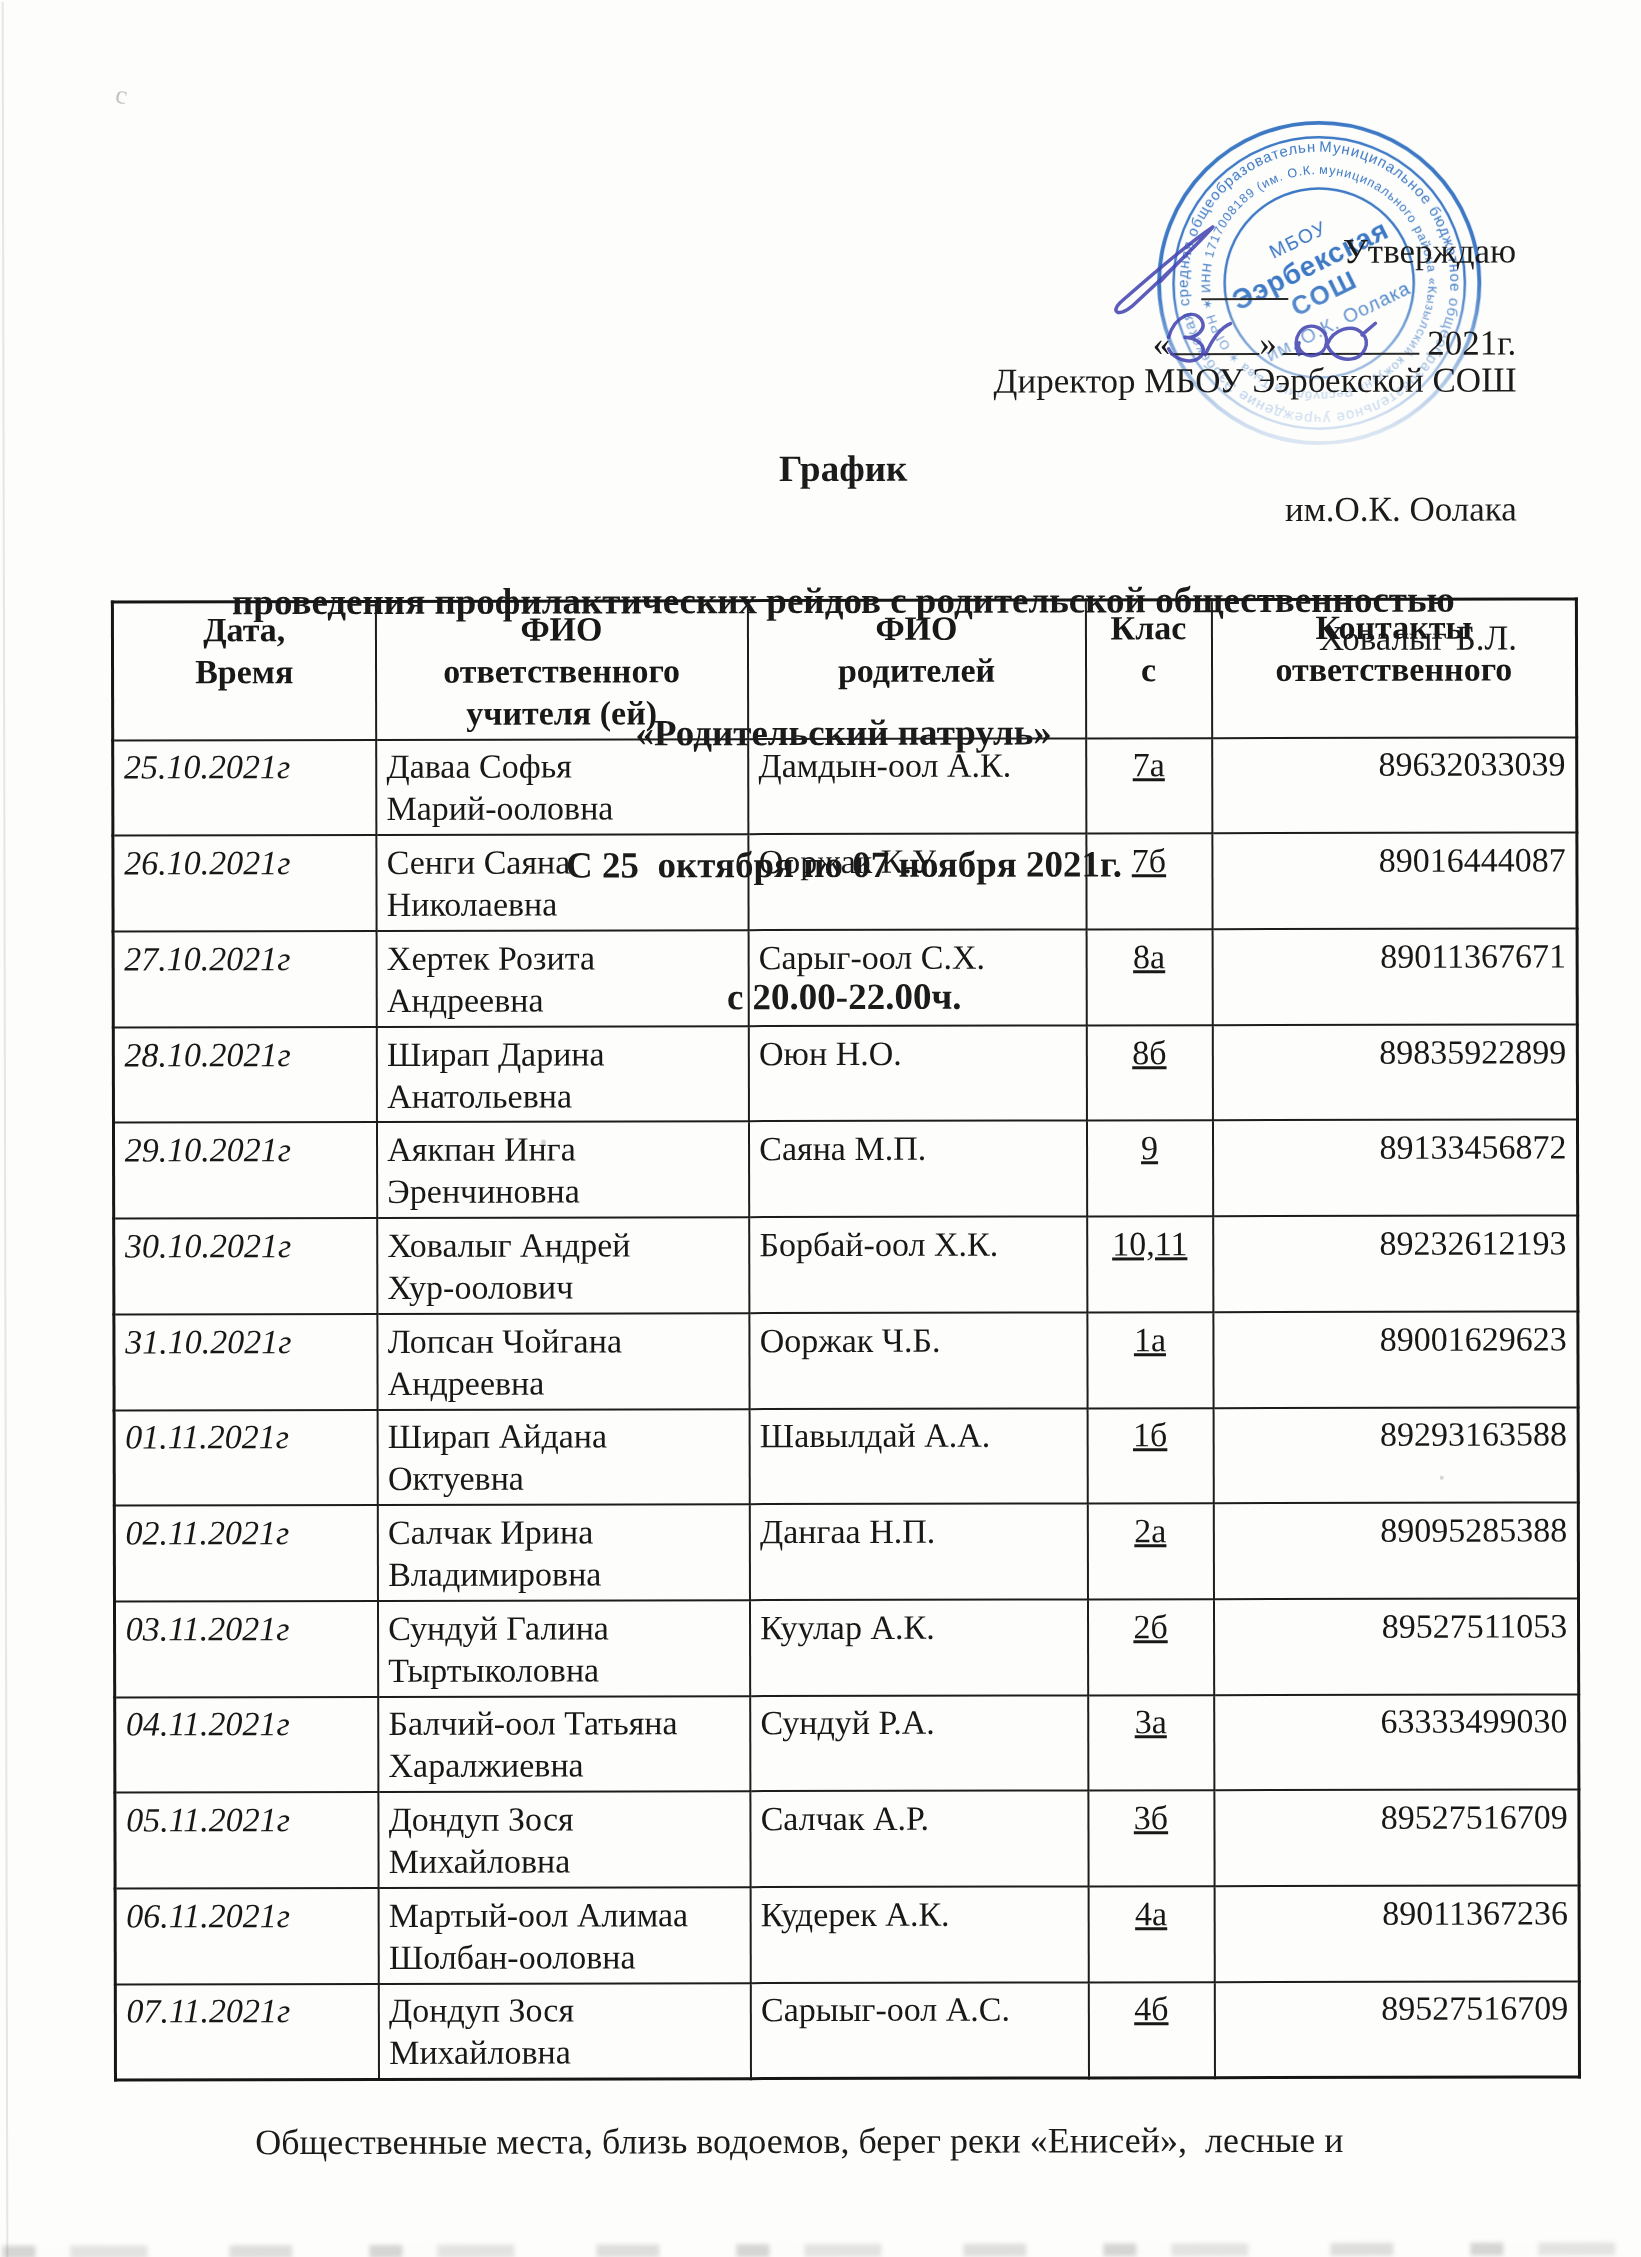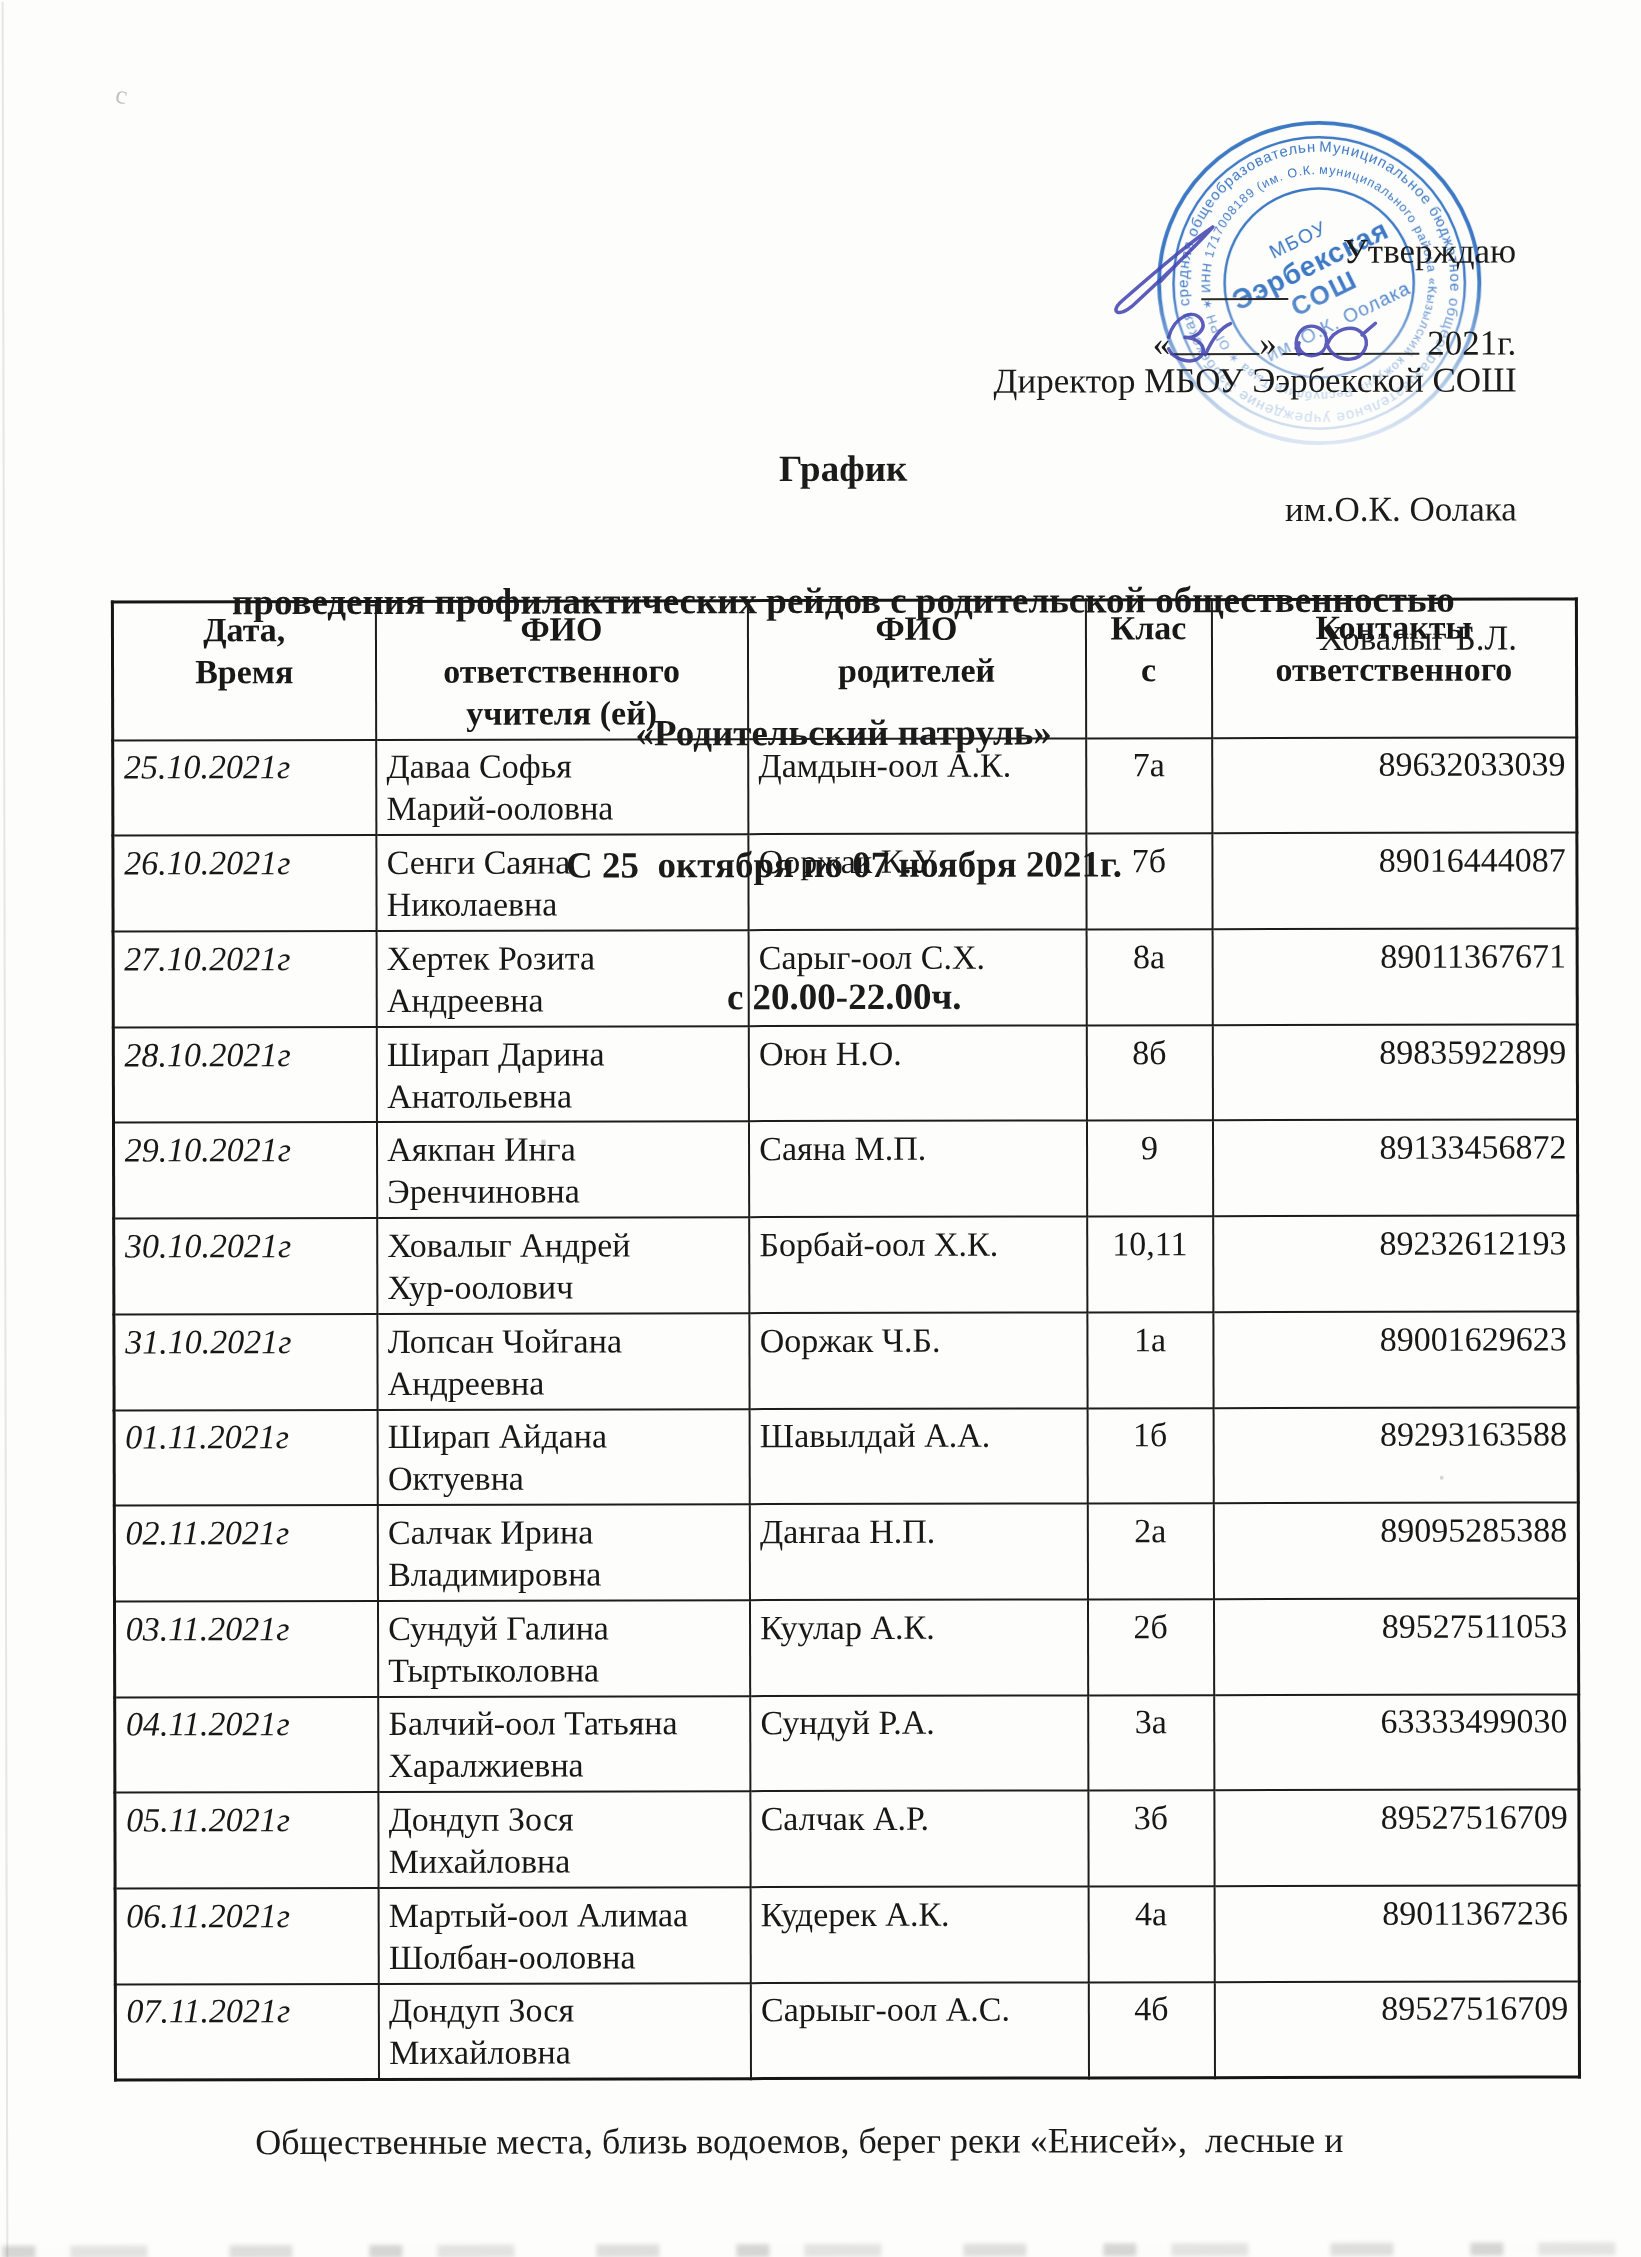--- a/index.html
+++ b/index.html
@@ -33,21 +33,21 @@
   table.sched th,table.sched td{
     border:2.4px solid #1d1d1d;vertical-align:top;
     padding:5.8px 9.7px 3.9px 9.7px;line-height:42px;white-space:pre-wrap;
     font-weight:normal;overflow:hidden;
   }
   table.sched thead th{text-align:center;height:122px;font-weight:bold;}
   table.sched tbody tr{height:88px;}
   td.c-date{padding-left:15.4px;font-style:italic;}
   td.c-teacher{padding-left:11.6px;margin-top:41px;}
   td.c-parent{padding-left:11.6px;}
-  td.c-class{text-align:center;}
+  td.c-class{text-align:center;text-decoration:underline;}
   td.c-phone{text-align:right;}
   
   .footnote{
     position:absolute;left:253px;top:1966px;width:1255px;z-index:2;
     font-size:36px;line-height:70px;white-space:pre-wrap;
   }
   
   .stamp{
     position:absolute;left:1156px;top:114px;width:330px;height:340px;z-index:1;
     filter:blur(0.3px);opacity:.93;

